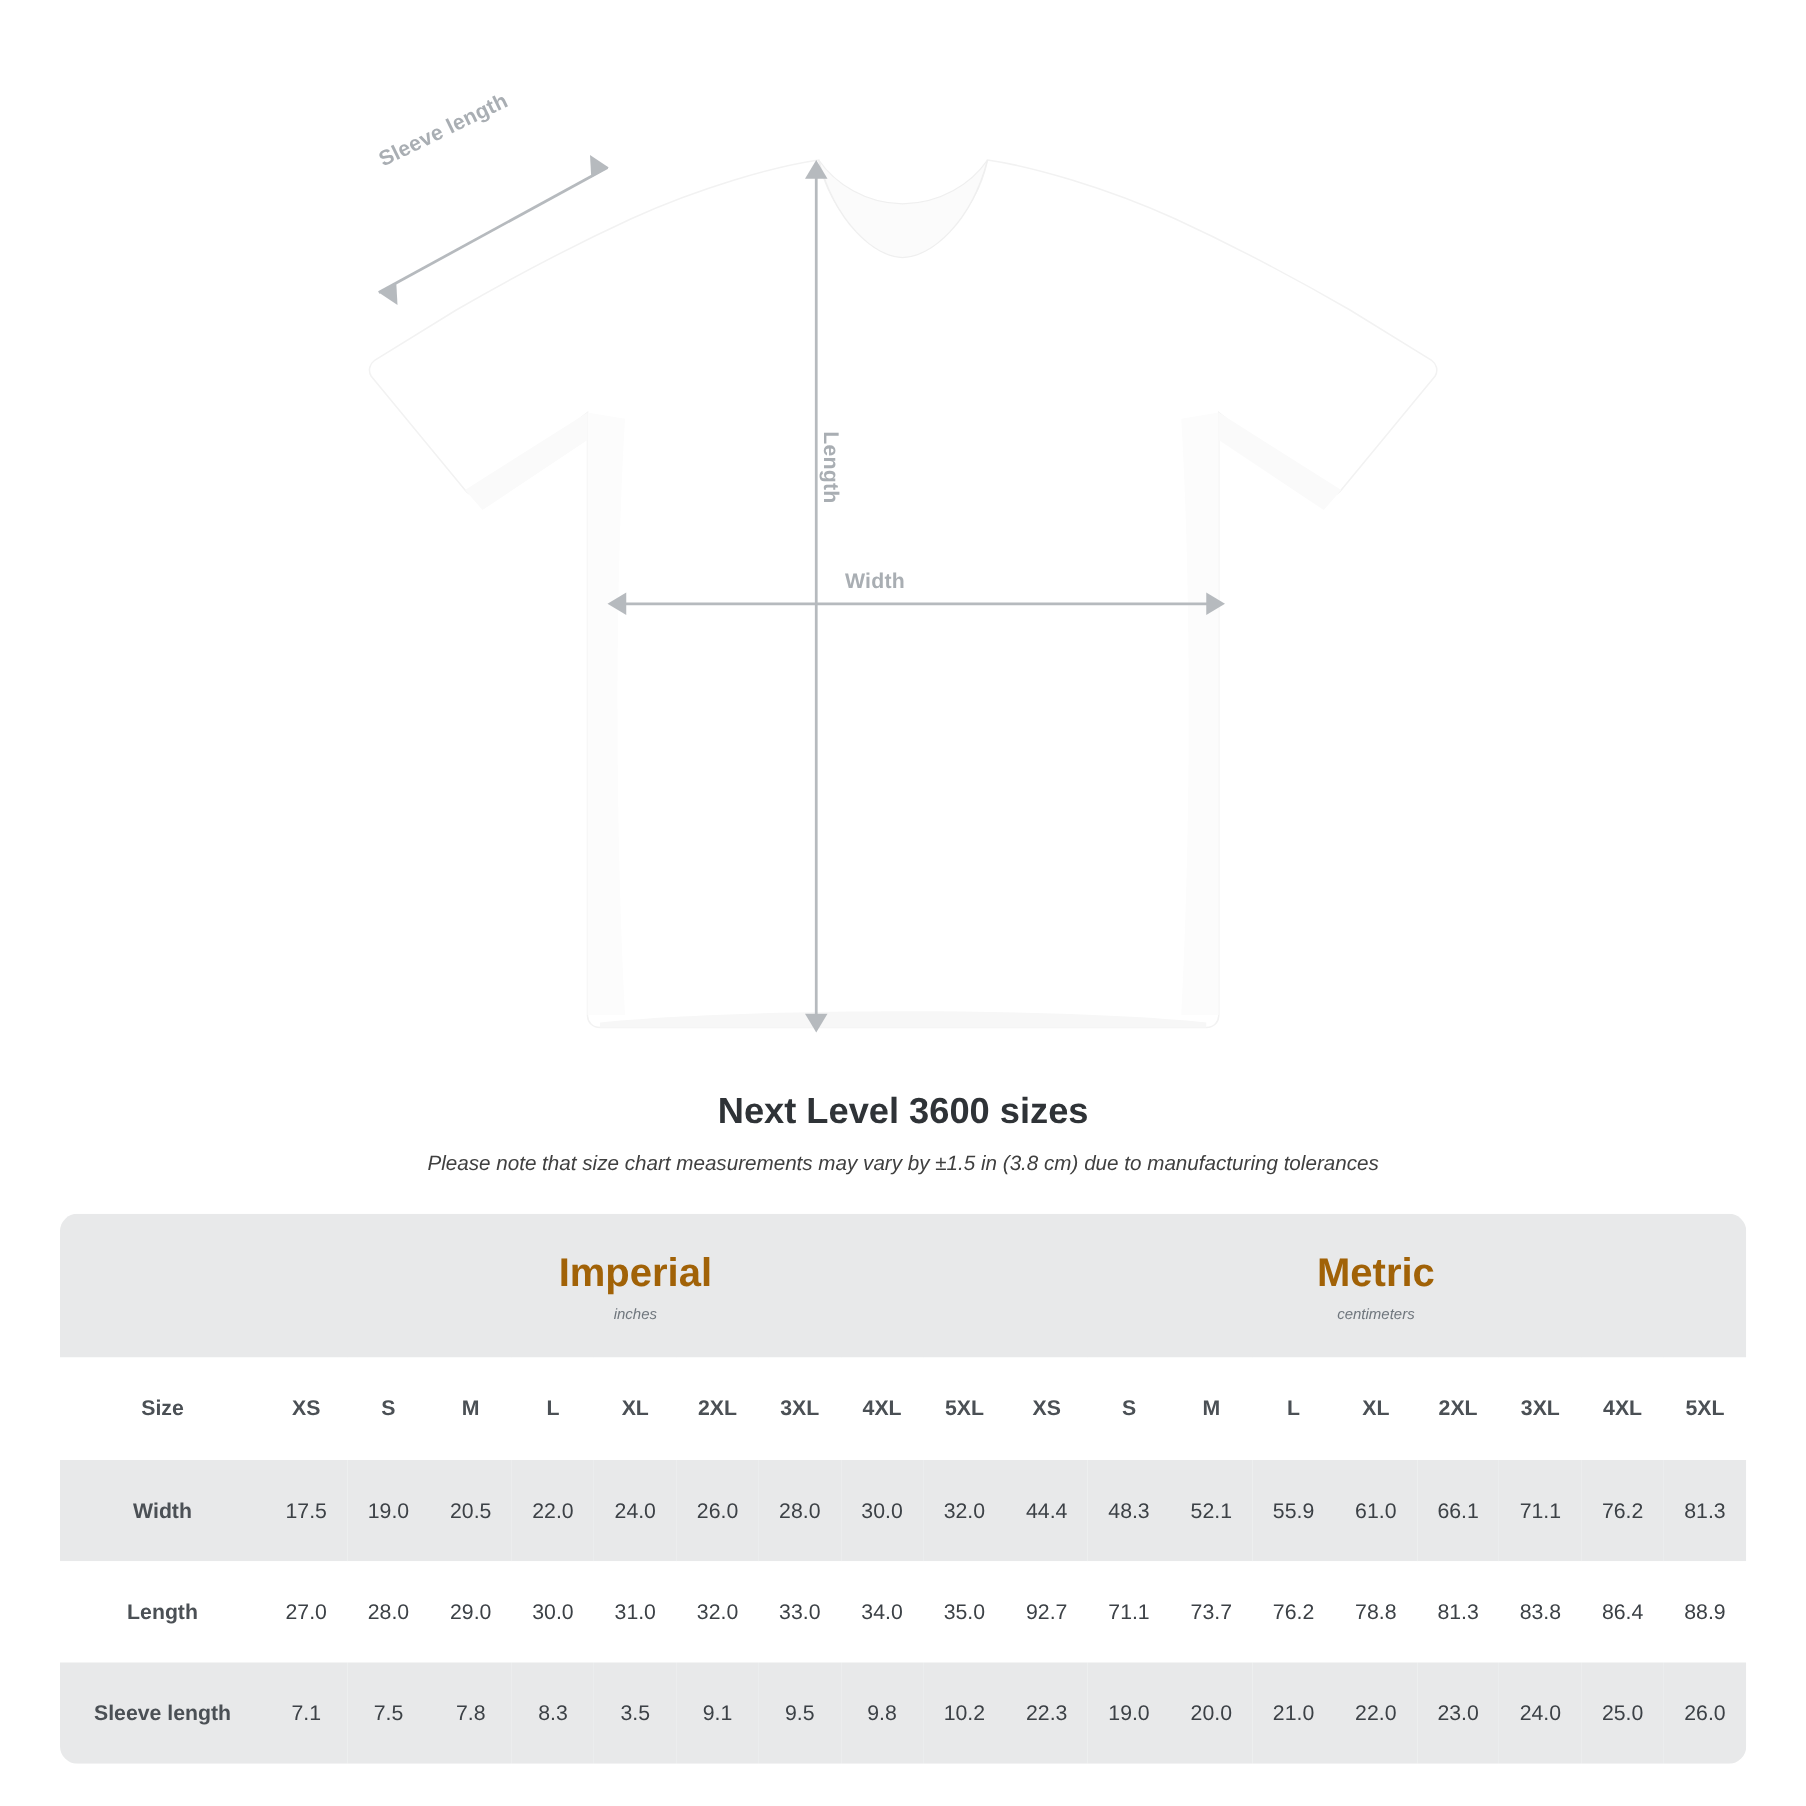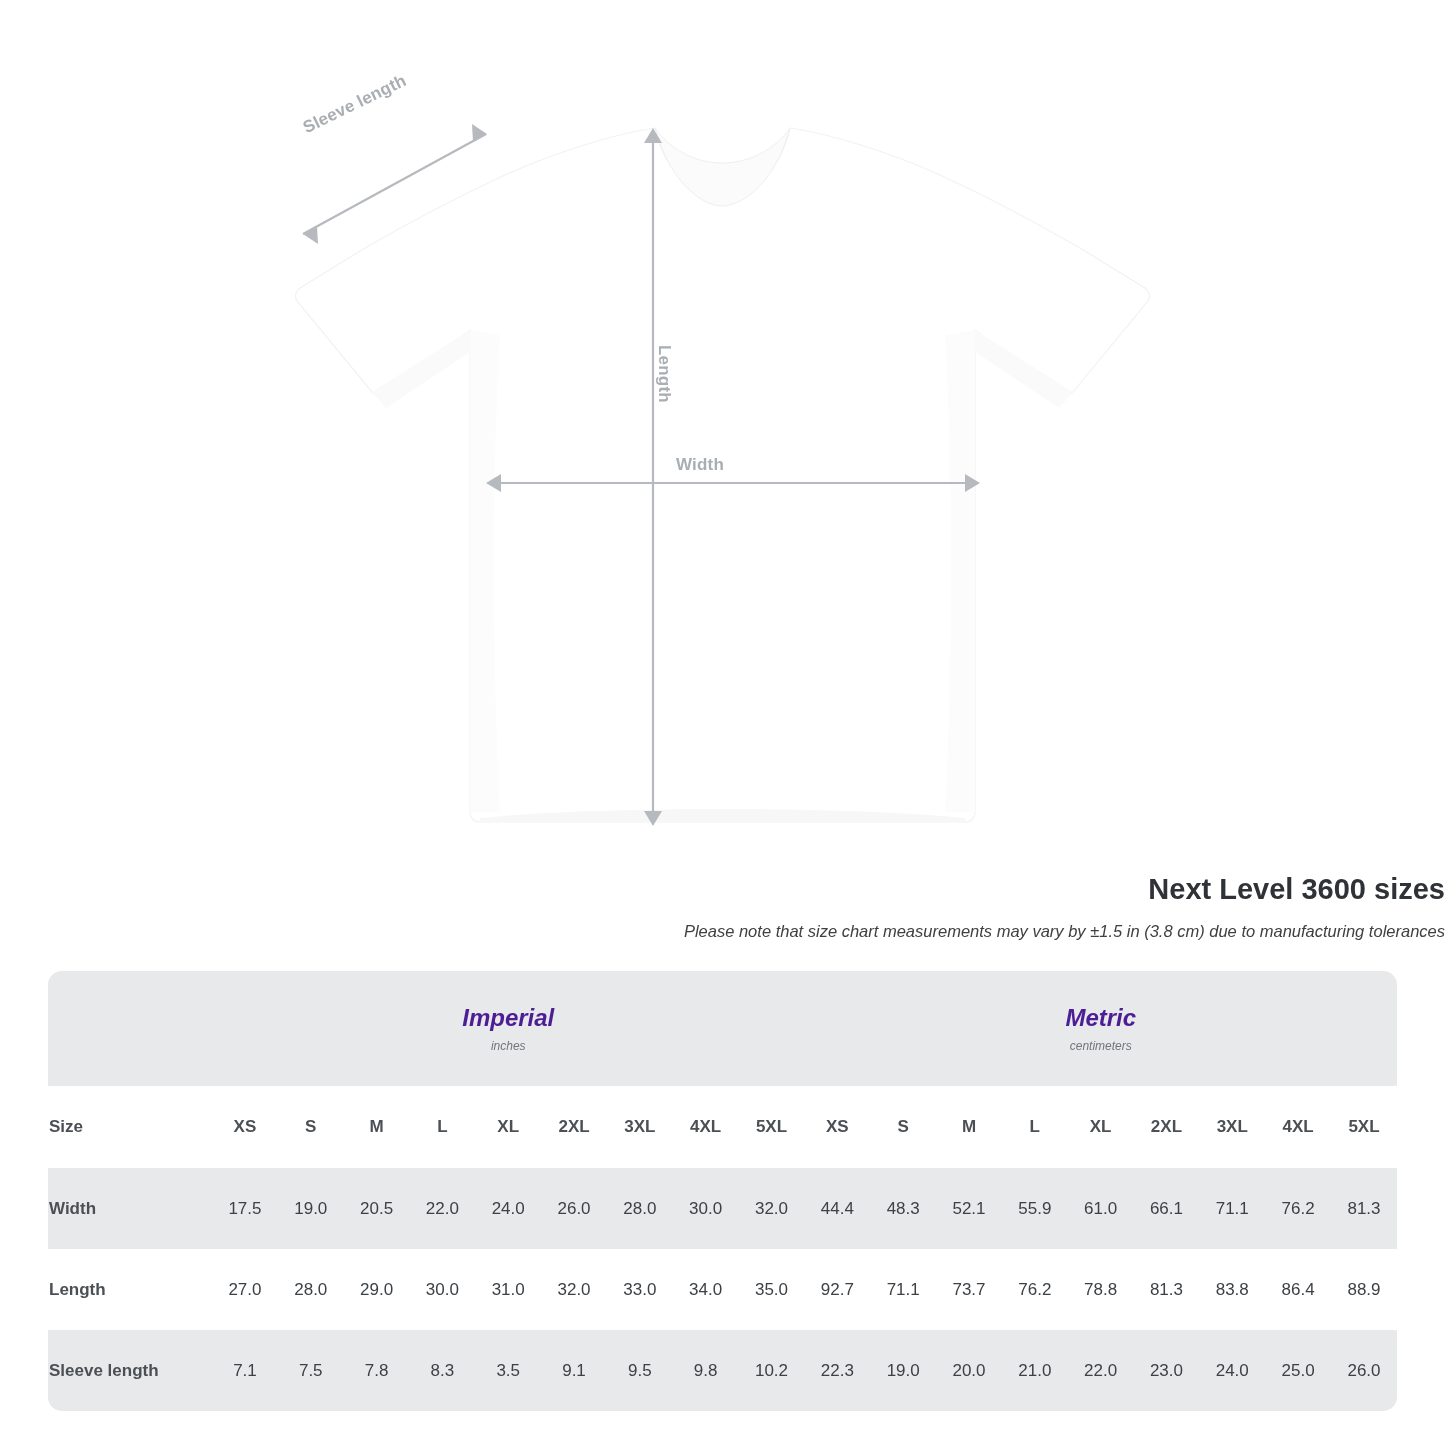--- a/index.html
+++ b/index.html
@@ -49,21 +49,21 @@
     writing-mode: vertical-rl;
     text-orientation: mixed;
   }
   .label-width {
     left: 676px;
     top: 455px;
   }
 
   
   .title-block {
-    text-align: right;
+    text-align: center;
     margin-top: 18px;
   }
   .chart-title {
     font-size: 29px;
     font-weight: bold;
     color: #2f3337;
     margin: 0;
   }
   .chart-note {
     font-size: 16.5px;
@@ -86,24 +86,23 @@
   table.size-table col.label-col { width: 164px; }
   table.size-table col.data-col { width: 65.8px; }
 
   .unit-head {
     background: #e8e9ea;
     height: 113px;
     text-align: center;
     vertical-align: middle;
   }
   .unit-head .unit-name {
-    font-size: 24px;
-    font-style: italic;
-    font-weight: bold;
-    color: #4c1d95;
+    font-size: 32px;
+    font-weight: bold;
+    color: #a16207;
     line-height: 1.2;
   }
   .unit-head .unit-sub {
     font-size: 12px;
     font-style: italic;
     color: #6f767d;
     margin-top: 6px;
   }
   .corner-cell {
     background: #e8e9ea;
@@ -116,20 +115,21 @@
   tr.row-alt td {
     background: #e8e9ea;
   }
   tr.row-plain td {
     background: #ffffff;
   }
   td.rowlabel {
     font-size: 17px;
     font-weight: bold;
     color: #4b5055;
+    text-align: center;
     vertical-align: middle;
   }
   td.datacell {
     font-size: 17px;
     color: #3c4146;
     text-align: center;
     vertical-align: middle;
   }
   td.head-size {
     font-size: 17px;

